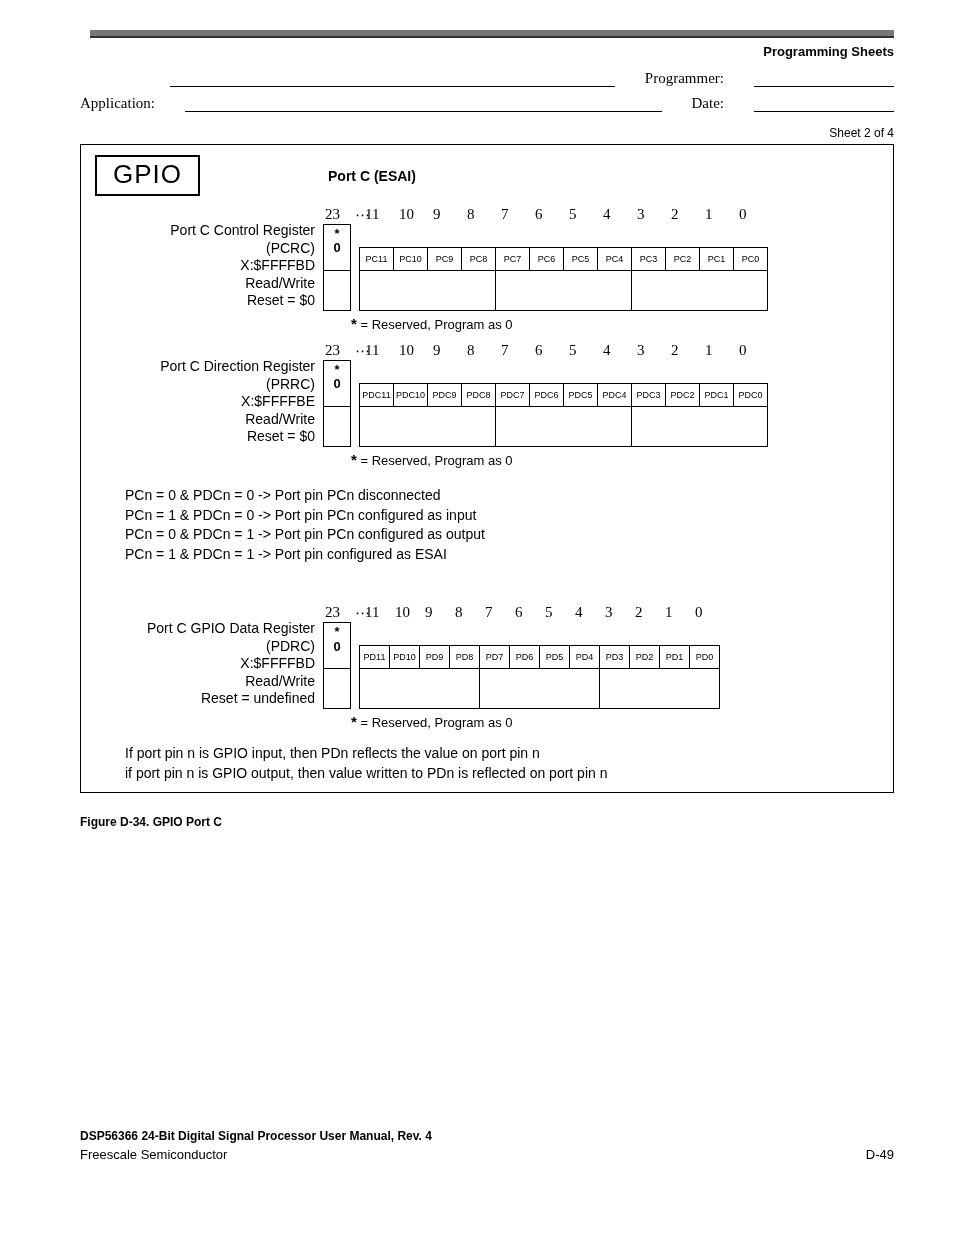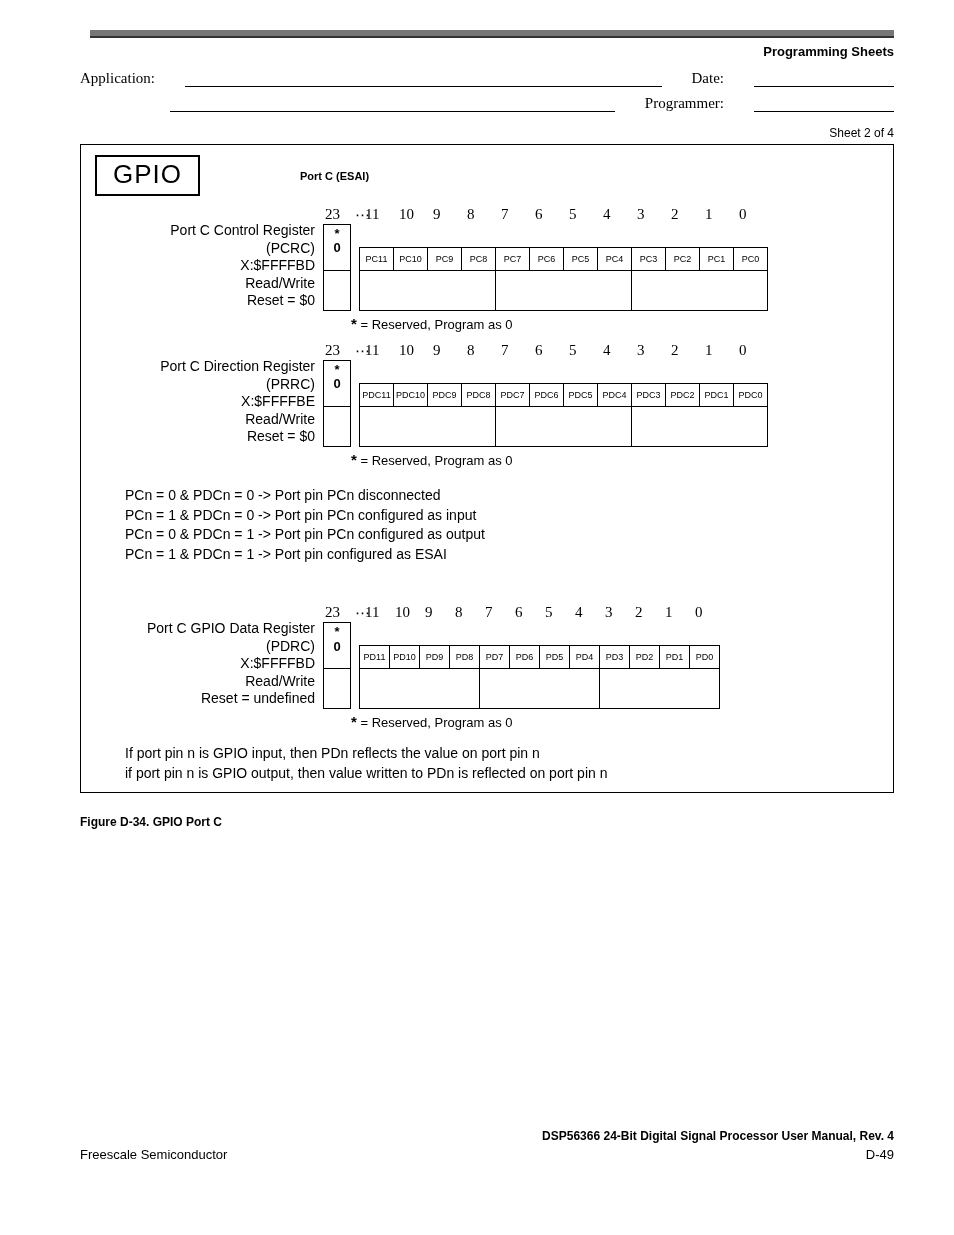--- a/index.html
+++ b/index.html
@@ -59,21 +59,22 @@
   }
   .gpio-box {
     border: 2px solid #000;
     padding: 2px 16px 4px 16px;
     font-family: Arial, sans-serif;
     font-size: 26px;
     letter-spacing: 1px;
   }
   .port-title {
     font-weight: bold;
-    font-size: 11px;
+    font-size: 14px;
+    margin-left: 28px;
   }
   .reg-block {
     display: flex;
     align-items: flex-start;
     margin-top: 10px;
     margin-bottom: 8px;
   }
   .reg-desc {
     width: 220px;
     text-align: right;
@@ -163,48 +164,48 @@
     margin-top: 18px;
     margin-left: 30px;
   }
   .fig-caption {
     text-align: left;
     font-weight: bold;
     font-size: 12px;
     margin-top: 22px;
   }
   .footer-manual {
-    text-align: right;
+    text-align: left;
     font-weight: bold;
     font-size: 12px;
     margin-top: 300px;
   }
   .footer-row {
     display: flex;
     justify-content: space-between;
     font-size: 13px;
     margin-top: 4px;
   }
 </style>
 </head>
 <body>
 
 <div class="page">
   <div class="top-rule"></div>
   <div class="header-right">Programming Sheets</div>
 
+  <div class="form-row" style="margin-left:90px">
+    <span class="line"></span>
+    <span class="label">Programmer:</span>
+    <span class="line" style="flex:0 0 140px"></span>
+  </div>
   <div class="form-row">
     <span class="label">Application:</span>
     <span class="line"></span>
     <span class="label">Date:</span>
-    <span class="line" style="flex:0 0 140px"></span>
-  </div>
-  <div class="form-row" style="margin-left:90px">
-    <span class="line"></span>
-    <span class="label">Programmer:</span>
     <span class="line" style="flex:0 0 140px"></span>
   </div>
   <div class="sheet-count">Sheet 2 of 4</div>
 
   <div class="diagram-box">
     <div class="title-row">
       <span class="gpio-box">GPIO</span>
       <span class="port-title">Port C (ESAI)</span>
     </div>
 

